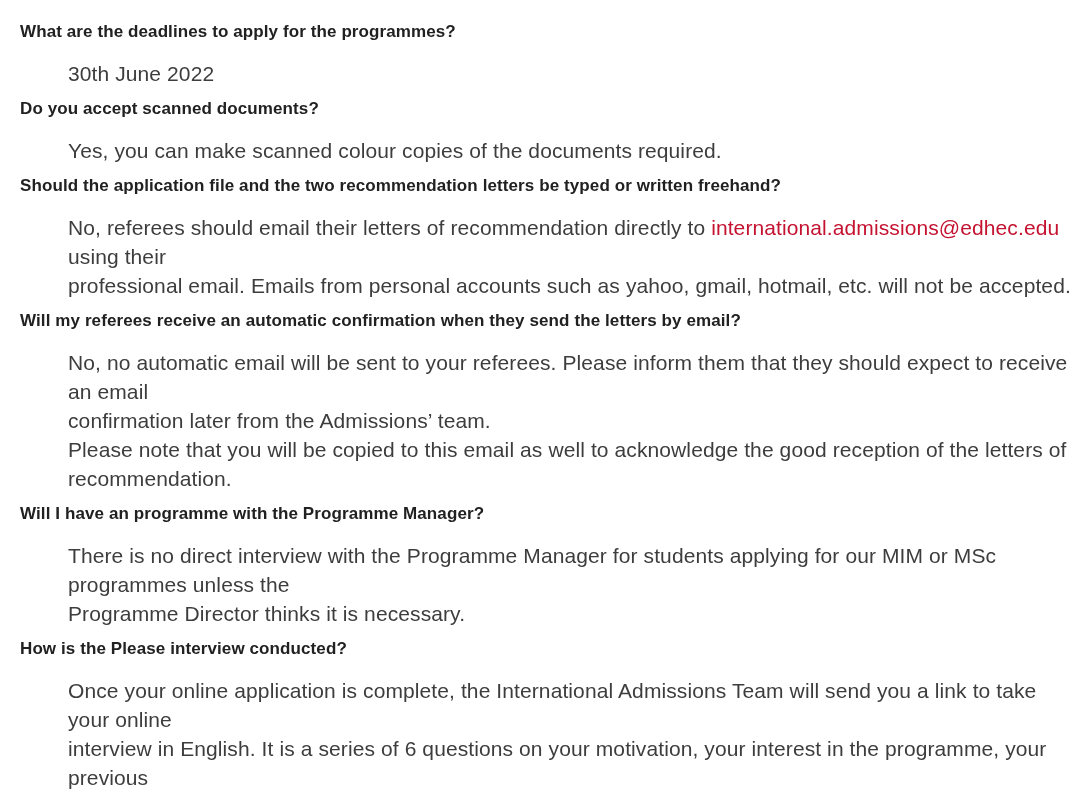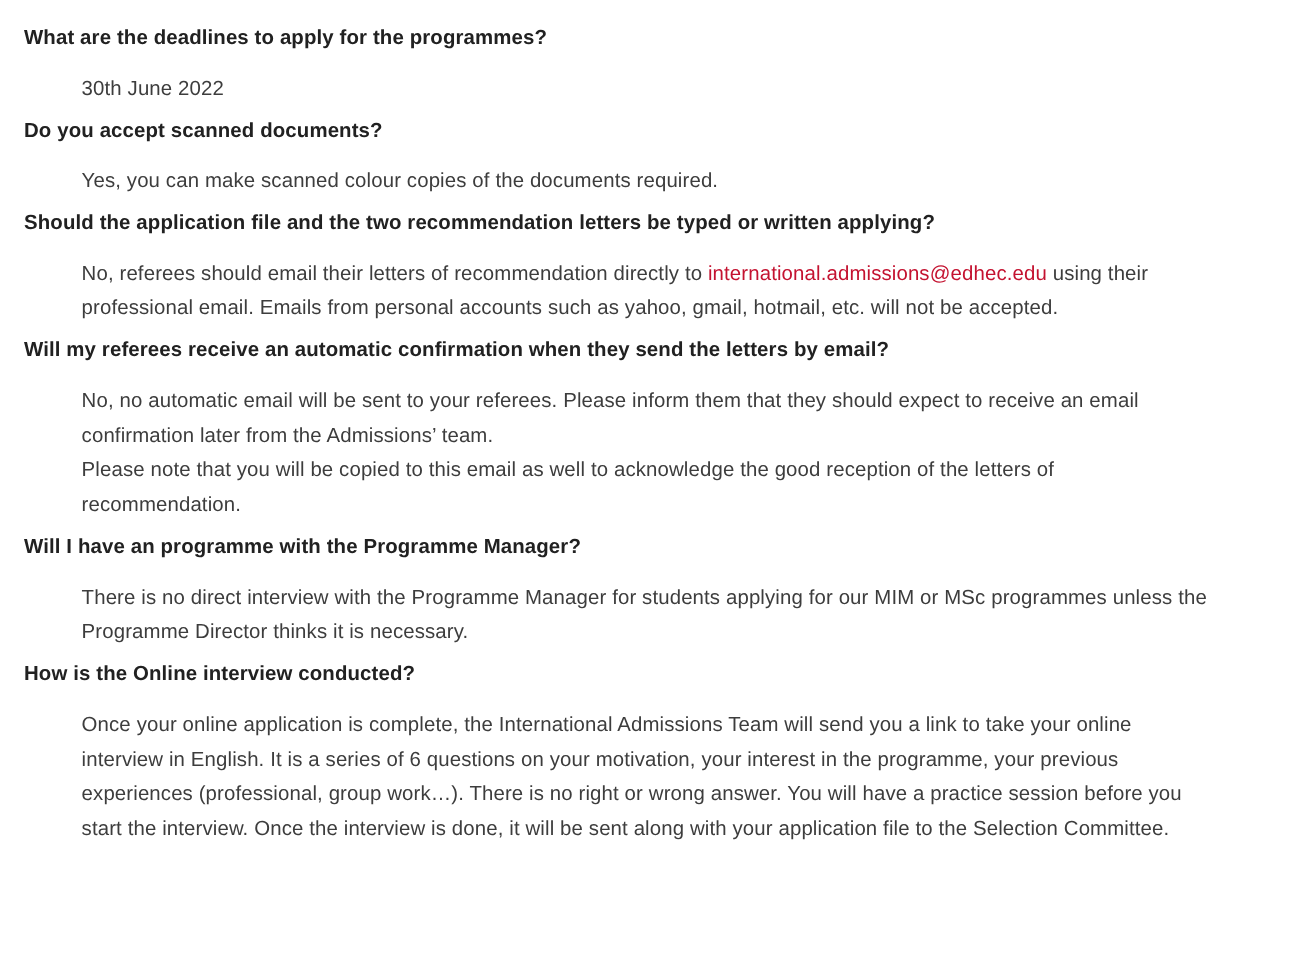--- a/index.html
+++ b/index.html
@@ -26,21 +26,21 @@
   .question {
     margin: 0;
     font-size: 17px;
     font-weight: bold;
     line-height: 23px;
     color: var(--question-text);
     letter-spacing: 0.1px;
   }
   .answer {
     margin: 16px 0 9px 48px;
-    font-size: 17px;
+    font-size: 21px;
     font-weight: normal;
     line-height: 29px;
     color: var(--answer-text);
     white-space: pre-line;
     letter-spacing: 0.1px;
   }
   .email-link {
     color: var(--link);
     text-decoration: none;
     cursor: pointer;
@@ -50,34 +50,34 @@
 <body>
 
 <div class="faq">
 
   <p class="question">What are the deadlines to apply for the programmes?</p>
   <p class="answer"><span>30th June 2022</span></p>
 
   <p class="question">Do you accept scanned documents?</p>
   <p class="answer"><span>Yes, you can make scanned colour copies of the documents required.</span></p>
 
-  <p class="question">Should the application file and the two recommendation letters be typed or written applying?</p>
+  <p class="question">Should the application file and the two recommendation letters be typed or written freehand?</p>
 
   <p class="answer"><span>No, referees should email their letters of recommendation directly to </span><a class="email-link">international.admissions@edhec.edu</a><span> using their
 professional email. Emails from personal accounts such as yahoo, gmail, hotmail, etc. will not be accepted.</span></p>
 
   <p class="question">Will my referees receive an automatic confirmation when they send the letters by email?</p>
   <p class="answer"><span>No, no automatic email will be sent to your referees. Please inform them that they should expect to receive an email
 confirmation later from the Admissions’ team.
 Please note that you will be copied to this email as well to acknowledge the good reception of the letters of
 recommendation.</span></p>
 
   <p class="question">Will I have an programme with the Programme Manager?</p>
   <p class="answer"><span>There is no direct interview with the Programme Manager for students applying for our MIM or MSc programmes unless the
 Programme Director thinks it is necessary.</span></p>
 
-  <p class="question">How is the Online interview conducted?</p>
+  <p class="question">How is the Please interview conducted?</p>
   <p class="answer"><span>Once your online application is complete, the International Admissions Team will send you a link to take your online
 interview in English. It is a series of 6 questions on your motivation, your interest in the programme, your previous
 experiences (professional, group work…). There is no right or wrong answer. You will have a practice session before you
 start the interview. Once the interview is done, it will be sent along with your application file to the Selection Committee.</span></p>
 
 </div>
 
 </body></html>

